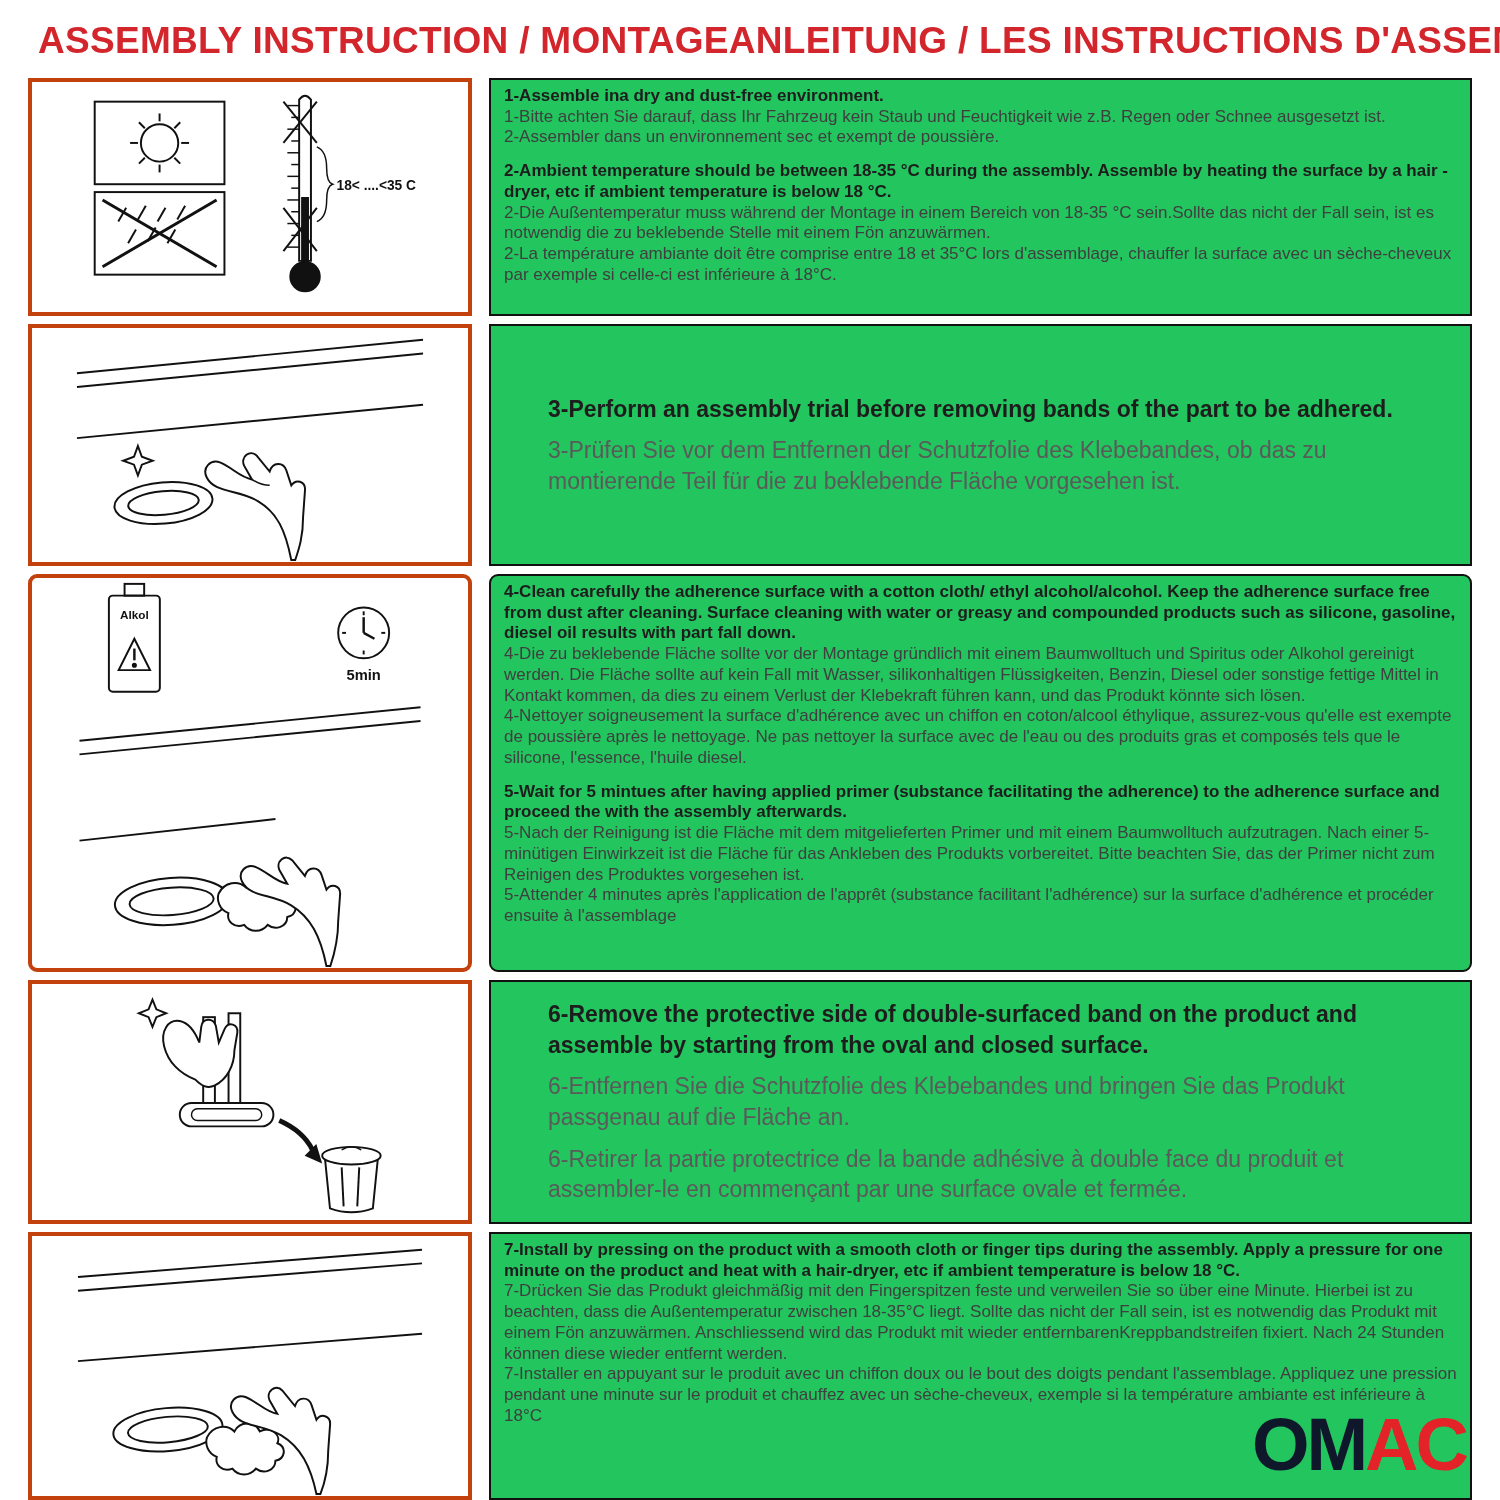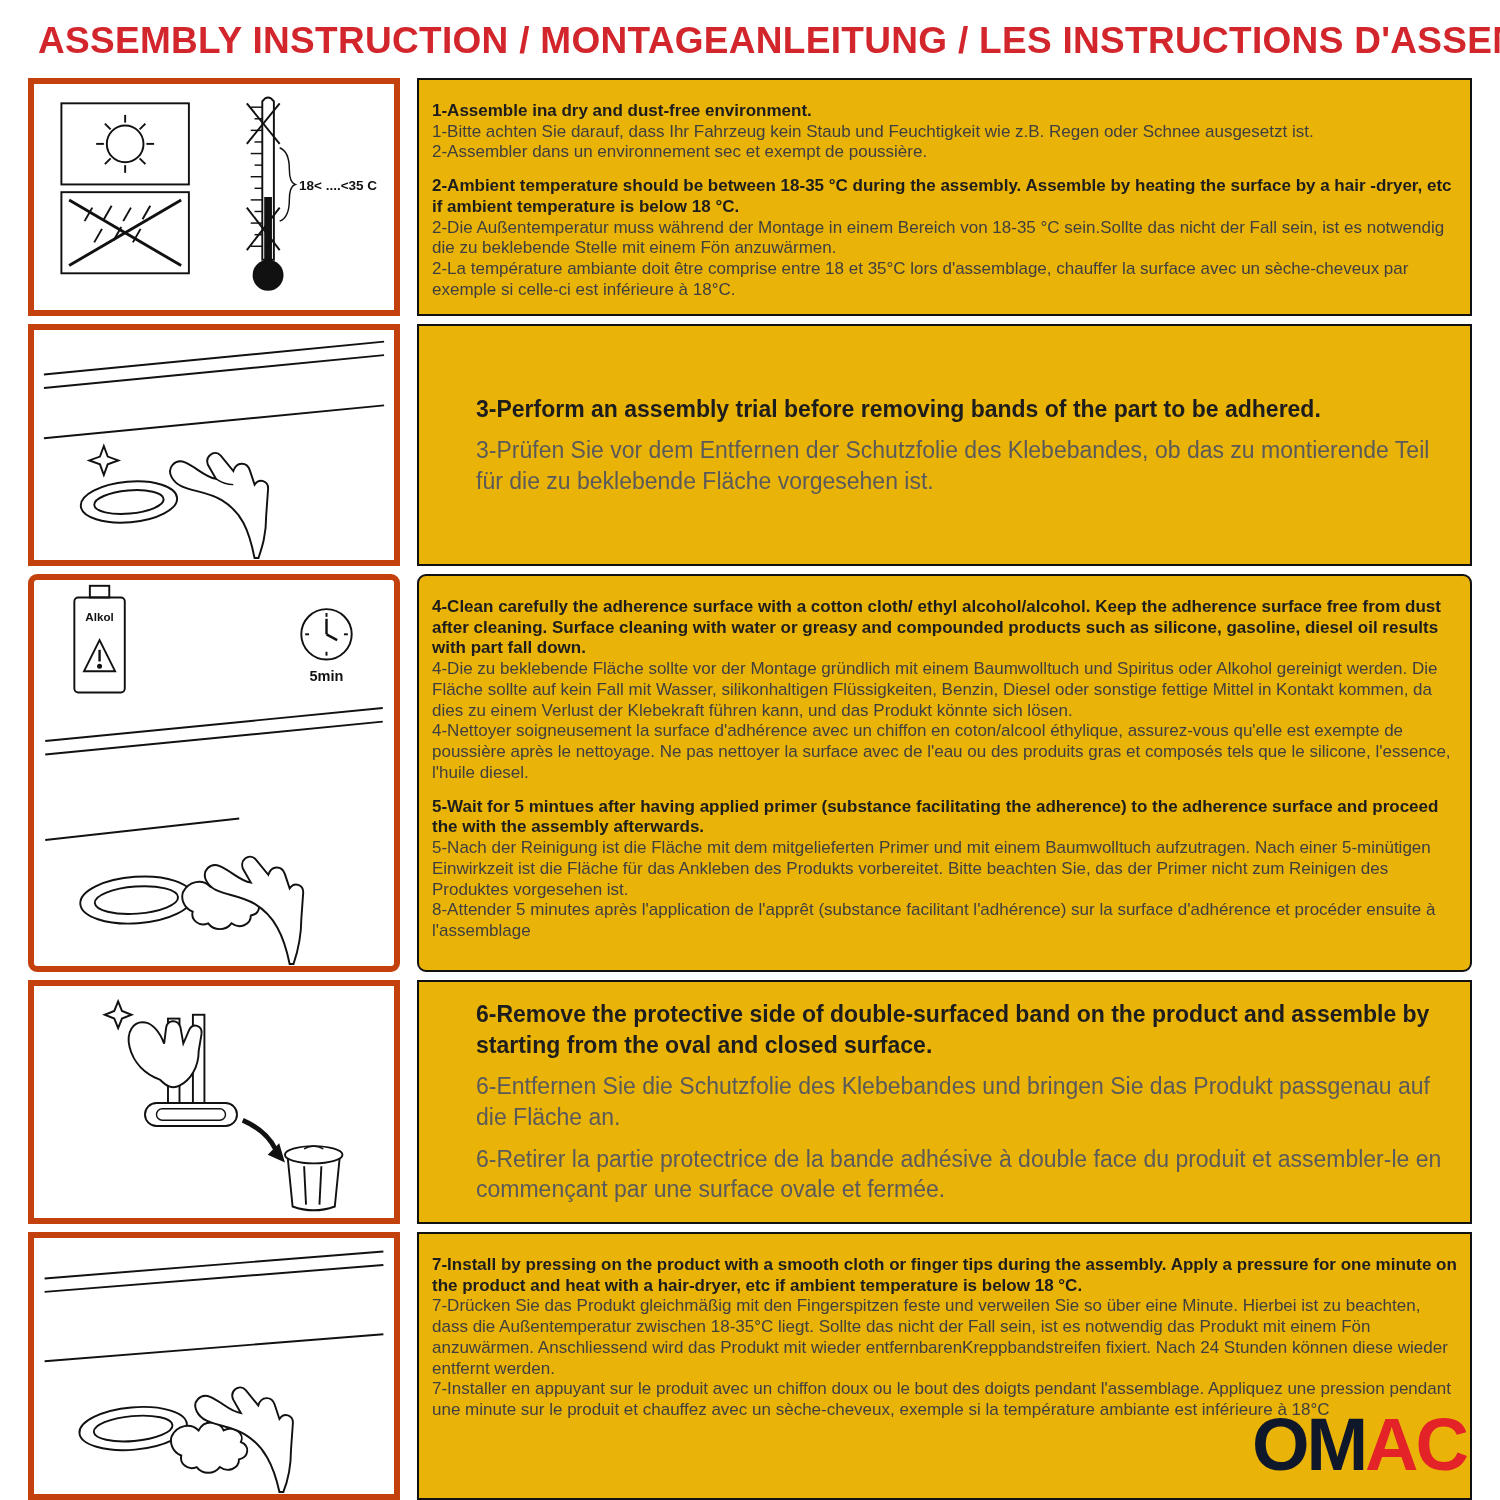--- a/index.html
+++ b/index.html
@@ -2,22 +2,22 @@
 <html><head>
 <meta charset="utf-8">
 <style>
   * { margin:0; padding:0; box-sizing:border-box; }
   html,body { width:1500px; height:1500px; background:#ffffff; overflow:hidden;
     font-family:"Liberation Sans", sans-serif; color:#222; }
   .page { position:relative; width:1500px; height:1500px; padding:14px 28px 0 28px; }
   .title { color:#d2262c; font-size:37px; font-weight:800; letter-spacing:0.3px;
     margin:6px 0 16px 10px; white-space:nowrap; }
   .row { display:flex; gap:17px; margin-bottom:8px; }
-  .illus { width:372px; flex-shrink:0; border:6px solid #c2410c; background:#fff; }
-  .textbox { flex:1; border:2px solid #111; background:#eab308; padding:21px 13px; }
+  .illus { width:444px; flex-shrink:0; border:4px solid #c2410c; background:#fff; }
+  .textbox { flex:1; border:2px solid #111; background:#22c55e; padding:6px 13px; }
   .h1row { height:238px; } .h2row { height:242px; } .h3row { height:398px;border-radius:9px; }
   .h4row { height:244px; } .h5row { height:268px; }
   .illus svg { width:100%; height:100%; display:block; }
 
   .small p { font-size:17px; line-height:1.22; color:#3f3f3f; font-weight:500; }
   .small p.b { font-weight:bold; color:#1d1d1d; }
   .grp-gap { margin-top:13px; }
 
   .big { display:flex; flex-direction:column; justify-content:center; }
   .big p { font-size:23px; line-height:1.33; color:#5a5a5a; margin-bottom:11px; max-width:980px;margin-left:44px; }
@@ -179,21 +179,21 @@
         <text x="66" y="42" font-size="12" font-weight="bold" text-anchor="middle">Alkol</text>
         <text x="300" y="104" font-size="15" font-weight="bold" text-anchor="middle">5min</text>
       </svg>
     </div>
     <div class="textbox small h3row">
       <p class="b">4-Clean carefully the adherence surface with a cotton cloth/ ethyl alcohol/alcohol. Keep the adherence surface free from dust after cleaning. Surface cleaning with water or greasy and compounded products such as silicone, gasoline, diesel oil results with part fall down.</p>
       <p>4-Die zu beklebende Fläche sollte vor der Montage gründlich mit einem Baumwolltuch und Spiritus oder Alkohol gereinigt werden. Die Fläche sollte auf kein Fall mit Wasser, silikonhaltigen Flüssigkeiten, Benzin, Diesel oder sonstige fettige Mittel in Kontakt kommen, da dies zu einem Verlust der Klebekraft führen kann, und das Produkt könnte sich lösen.</p>
       <p>4-Nettoyer soigneusement la surface d'adhérence avec un chiffon en coton/alcool éthylique, assurez-vous qu'elle est exempte de poussière après le nettoyage. Ne pas nettoyer la surface avec de l'eau ou des produits gras et composés tels que le silicone, l'essence, l'huile diesel.</p>
       <p class="b grp-gap">5-Wait for 5 mintues after having applied primer (substance facilitating the adherence) to the adherence surface and proceed the with the assembly afterwards.</p>
       <p>5-Nach der Reinigung ist die Fläche mit dem mitgelieferten Primer und mit einem Baumwolltuch aufzutragen. Nach einer 5-minütigen Einwirkzeit ist die Fläche für das Ankleben des Produkts vorbereitet. Bitte beachten Sie, das der Primer nicht zum Reinigen des Produktes vorgesehen ist.</p>
-      <p>8-Attender 5 minutes après l'application de l'apprêt (substance facilitant l'adhérence) sur la surface d'adhérence et procéder ensuite à l'assemblage</p>
+      <p>5-Attender 4 minutes après l'application de l'apprêt (substance facilitant l'adhérence) sur la surface d'adhérence et procéder ensuite à l'assemblage</p>
     </div>
   </div>
 
   <div class="row">
     <div class="illus h4row">
       <svg viewBox="0 0 368 242">
         <g fill="none" stroke="#111" stroke-width="2">
           <g>
             <path d="M84,16 L88,26 L98,30 L88,34 L84,44 L80,34 L70,30 L80,26 Z" fill="#fff"></path>
           </g>

